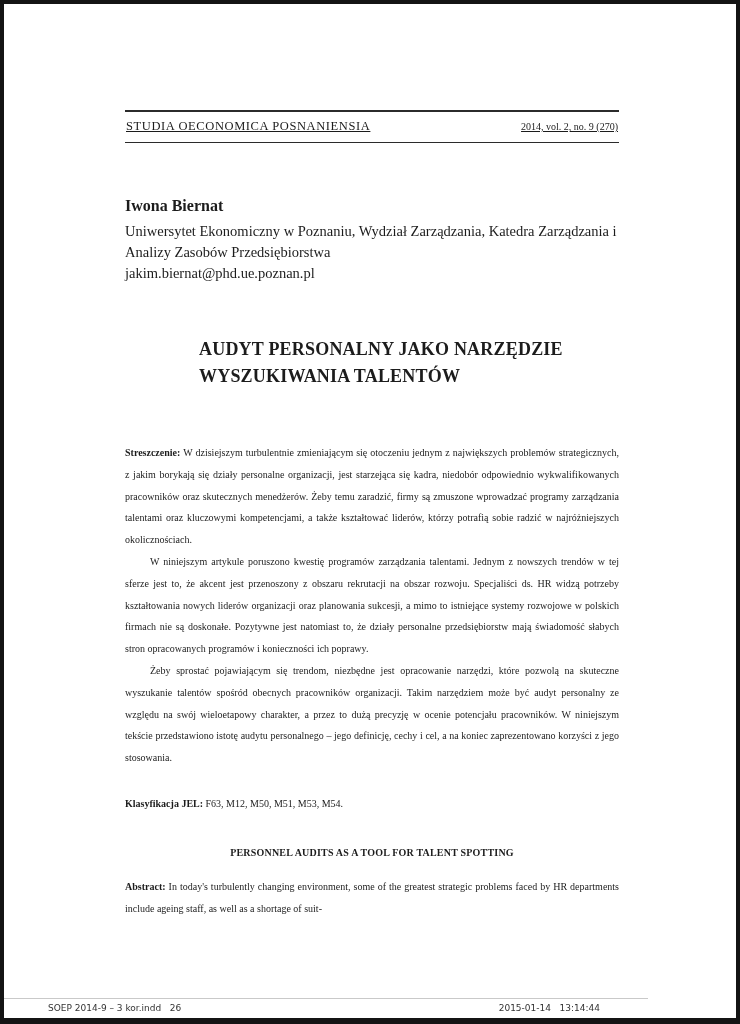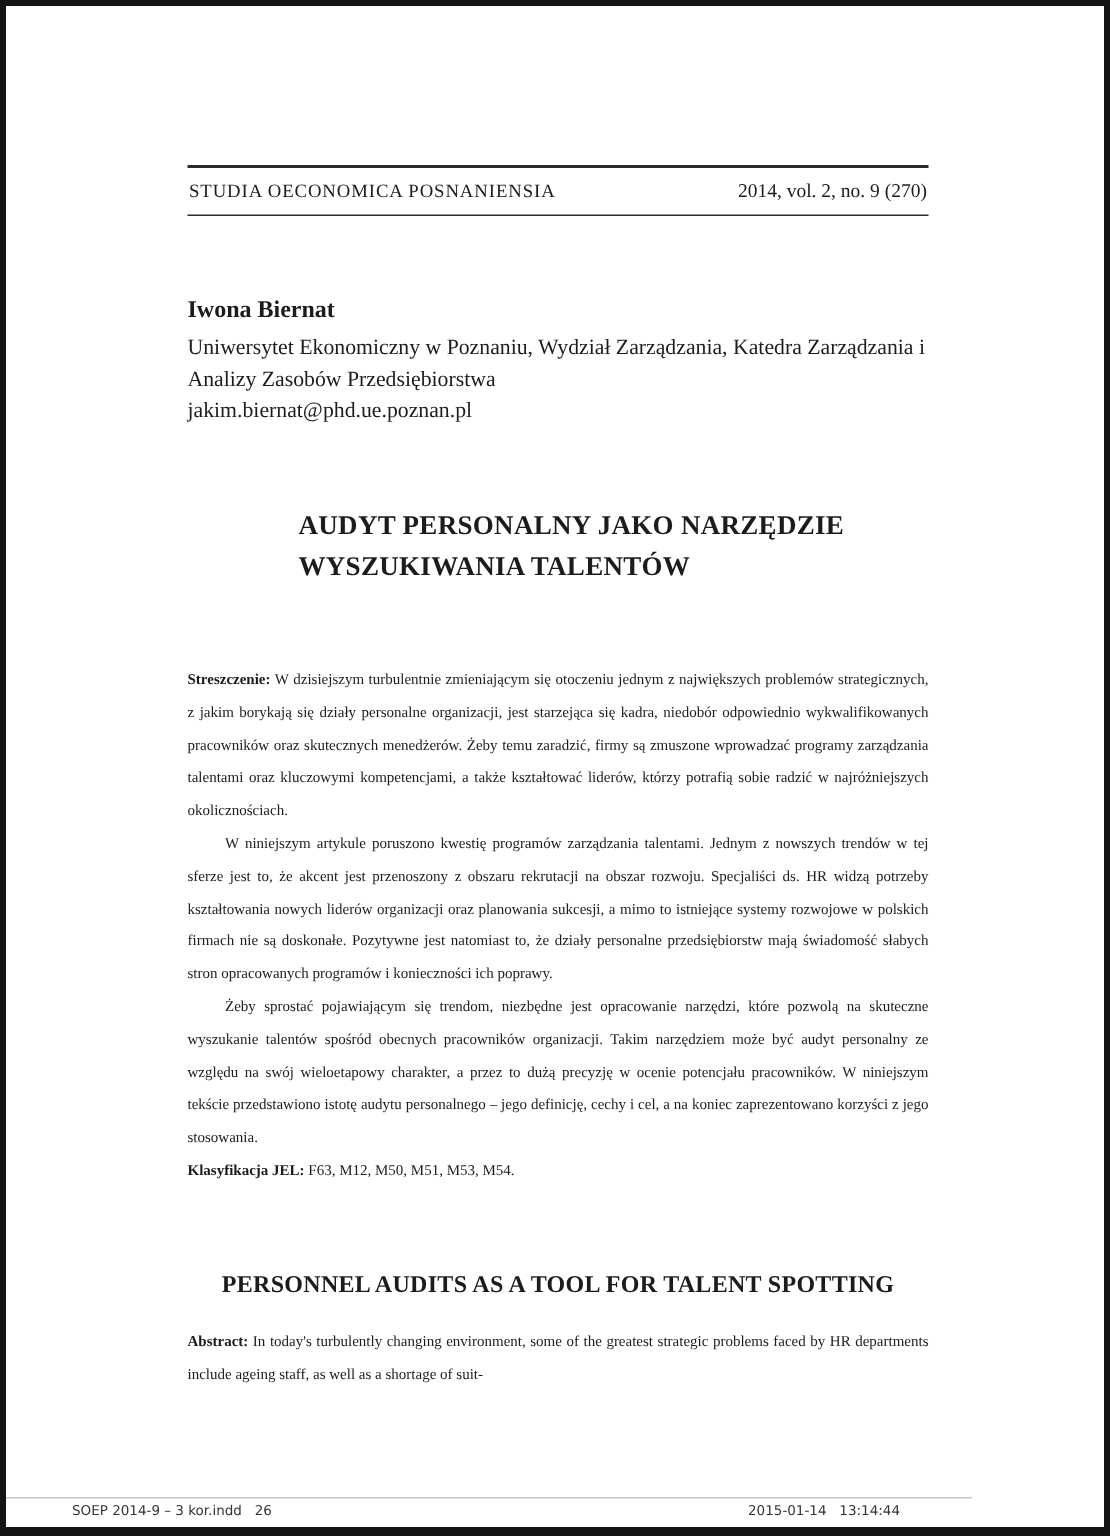--- a/index.html
+++ b/index.html
@@ -16,45 +16,46 @@
   .edge-left   { top:0; left:0; width:4px; height:1024px; }
   .edge-right  { top:0; right:0; width:4px; height:1024px; }
   .edge-bottom { bottom:0; left:0; width:740px; height:6px; }
 
   .content { position:absolute; left:125px; top:110px; width:494px; }
 
   .jheader {
     display:flex; justify-content:space-between; align-items:baseline;
     border-top:2px solid #2b2b2b; border-bottom:1px solid #2b2b2b;
     padding:7px 1px 8px 1px;
+    text-decoration:underline;
   }
   .jtitle { font-size:12.5px; letter-spacing:0.6px; }
-  .jissue { font-size:13px; }
+  .jissue { font-size:10px; }
 
   .authors { margin-top:54px; }
   .aname { font-size:16px; font-weight:bold; margin-bottom:6px; }
   .aaff, .amail { font-size:14.5px; line-height:21px; }
 
   .atitle {
     margin:52px 0 0 74px;
     font-size:18px; font-weight:bold;
     line-height:27px; letter-spacing:0.2px;
     max-width:400px;
   }
 
   .body-block { margin-top:52px; }
   p.just { font-size:10px; line-height:21.8px; text-align:justify; }
   p.indent { text-indent:25px; }
   .kw  { margin-top:11px; }
-  .jel { margin-top:0; }
+  .jel { margin-top:24px; }
   b.lbl { font-weight:bold; }
 
   .entitle {
-    margin-top:56px; text-align:center;
-    font-weight:bold; font-size:16px; letter-spacing:0.2px;
+    margin-top:32px; text-align:center;
+    font-weight:bold; font-size:10px; letter-spacing:0.2px;
   }
   .enabs { margin-top:18px; }
 
   .footer {
     position:absolute; left:0; bottom:6px; width:648px;
     display:flex; justify-content:space-between;
     padding:4px 48px 5px 48px;
     border-top:1px solid #c9c9c9;
     font-family:"DejaVu Sans","Liberation Sans",sans-serif;
     font-size:9px; color:#333;

